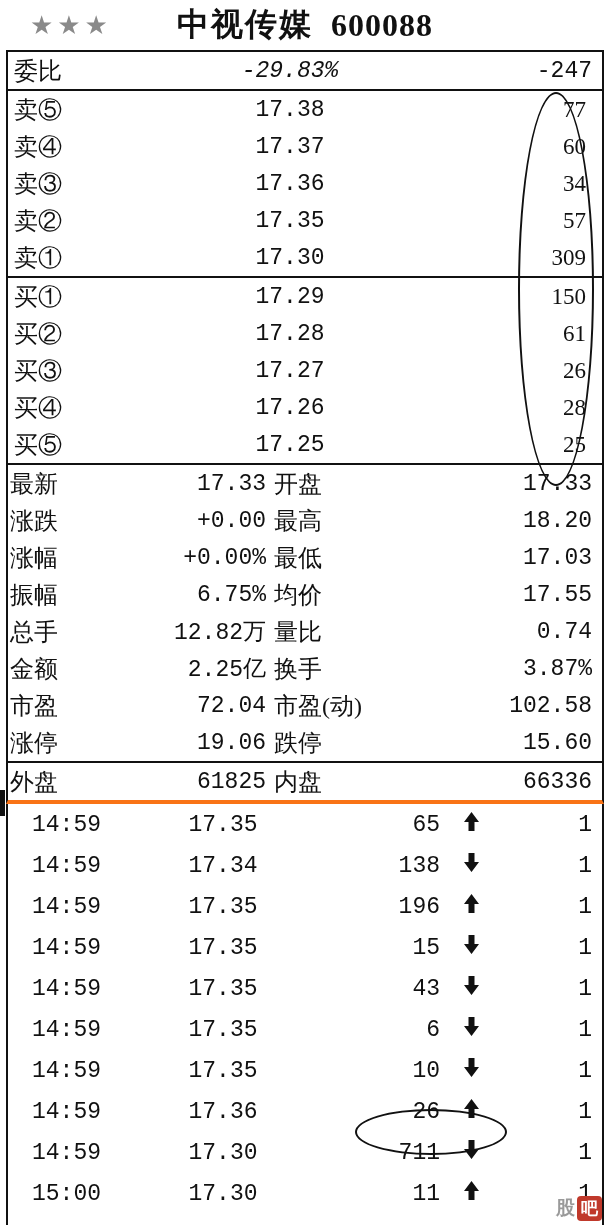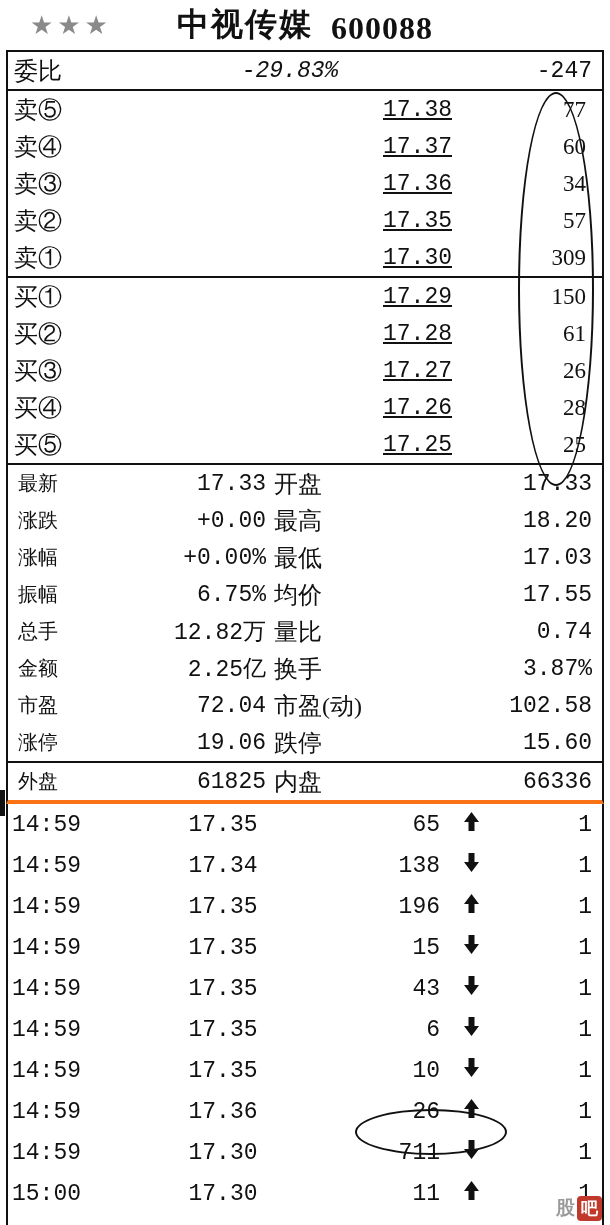--- a/index.html
+++ b/index.html
@@ -34,21 +34,21 @@
     width: 120px;
     font-size: 26px;
     letter-spacing: 4px;
     color: #8a8a8a;
     padding-left: 24px;
     box-sizing: border-box;
   }
   .title-wrap {
     flex: 1;
     display: flex;
-    align-items: flex-end;
+    align-items: center;
     justify-content: center;
     gap: 18px;
   }
   .stock-name {
     font-size: 32px;
     font-weight: 600;
     letter-spacing: 2px;
   }
   .stock-code {
     font-size: 32px;
@@ -91,44 +91,43 @@
     width: 150px;
     text-align: right;
     padding-right: 10px;
     box-sizing: border-box;
     font-family: "Liberation Mono", monospace;
   }
 
   
   .ob-row .price {
     flex: 1;
-    text-align: right;
-    font-family: "Liberation Mono", monospace;
-    text-decoration: underline;
+    text-align: center;
+    font-family: "Liberation Mono", monospace;
   }
   .ob-row .vol {
     width: 150px;
     text-align: right;
     padding-right: 16px;
     box-sizing: border-box;
     font-family: Liberation Serif, serif;
   }
 
   
   .q-row {
     display: flex;
     align-items: center;
     height: 37px;
     font-size: 23px;
   }
   .q-row .k1 {
     width: 86px;
-    padding-left: 10px;
-    box-sizing: border-box;
-    font-size: 20px;
+    padding-left: 2px;
+    box-sizing: border-box;
+    font-size: 24px;
     font-family: Liberation Mono, monospace;
   }
   .q-row .v1 {
     width: 176px;
     text-align: right;
     font-family: "Liberation Mono", monospace;
     padding-right: 4px;
     box-sizing: border-box;
   }
   .q-row .k2 {
@@ -155,21 +154,21 @@
   }
   .tick-row {
     display: flex;
     align-items: center;
     height: 41px;
     font-size: 23px;
     box-sizing: border-box;
   }
   .tick-row .t {
     width: 120px;
-    padding-left: 4px;
+    padding-left: 24px;
     box-sizing: border-box;
     font-family: "Liberation Mono", monospace;
   }
   .tick-row .p {
     width: 190px;
     text-align: center;
     font-family: "Liberation Mono", monospace;
   }
   .tick-row .v {
     width: 130px;

